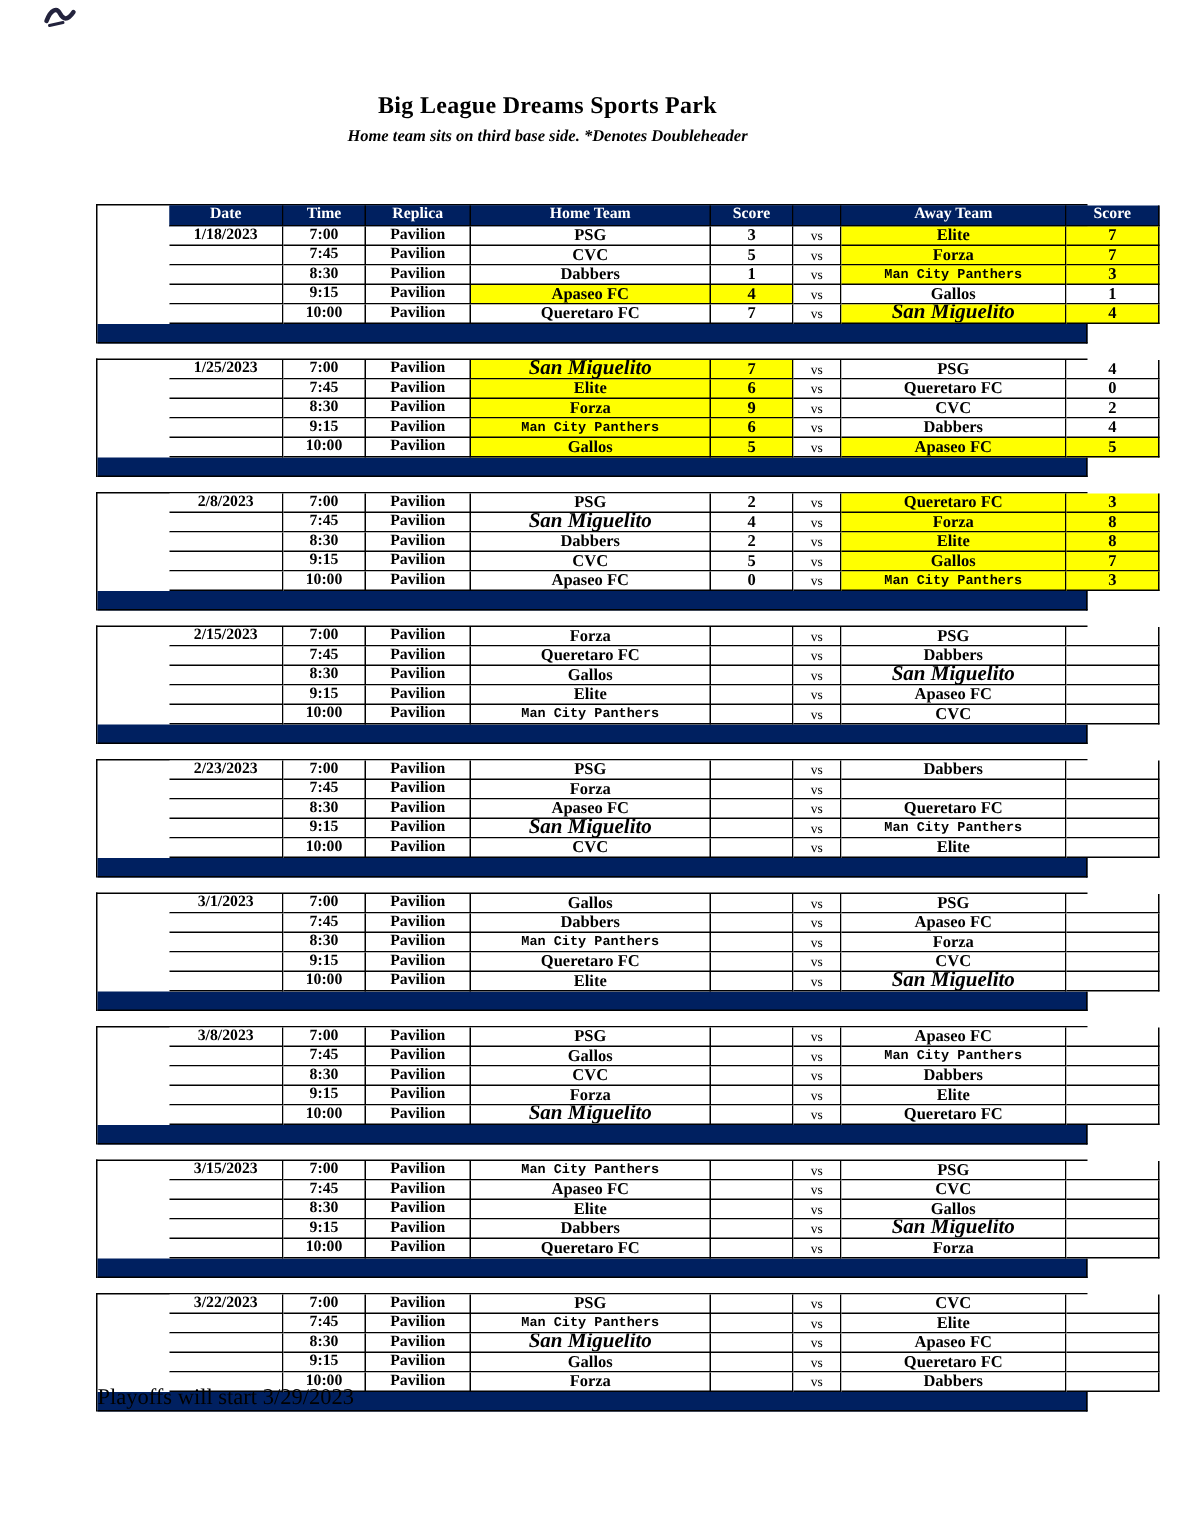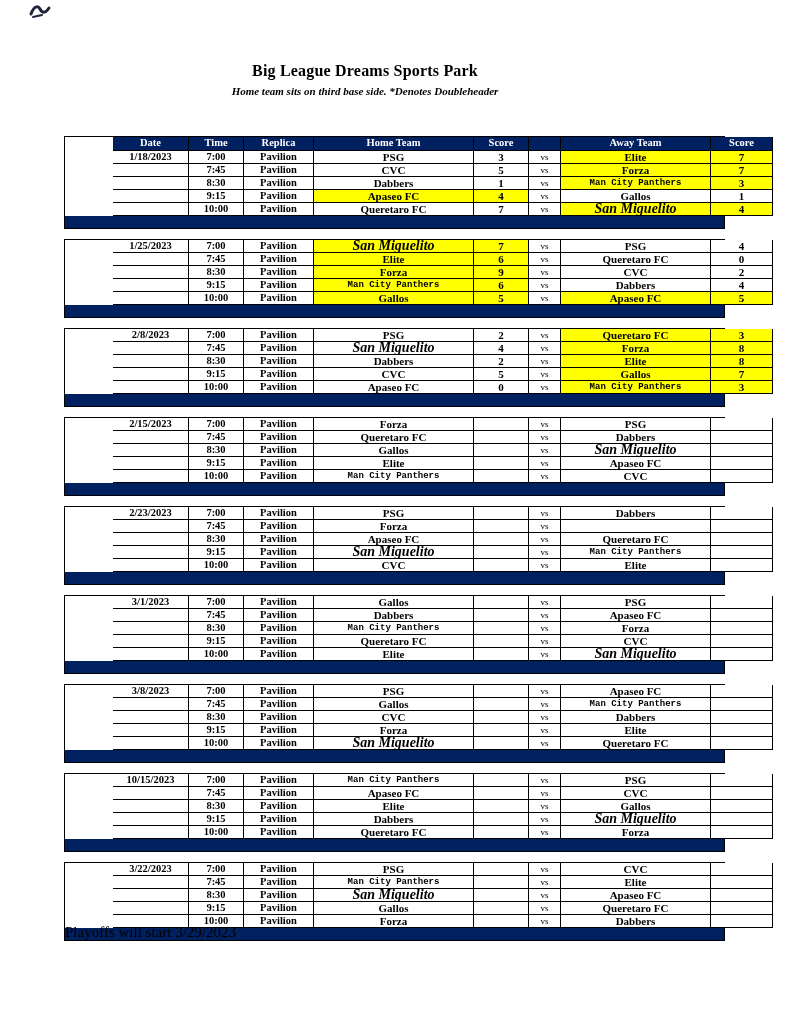--- a/index.html
+++ b/index.html
@@ -426,21 +426,21 @@
         <div class="cell c-team sm">San Miguelito</div>
         <div class="cell c-score"></div>
         <div class="cell c-vs">vs</div>
         <div class="cell c-team">Queretaro FC</div>
         <div class="cell c-score"></div>
       </div>
       <div class="sep-bar"></div>
     </div>
     <div class="chunk">
       <div class="row">
-        <div class="cell c-date">10/15/2023</div>
+        <div class="cell c-date">3/15/2023</div>
         <div class="cell c-time">7:00</div>
         <div class="cell c-replica">Pavilion</div>
         <div class="cell c-team xs">Man City Panthers</div>
         <div class="cell c-score"></div>
         <div class="cell c-vs">vs</div>
         <div class="cell c-team">PSG</div>
         <div class="cell c-score"></div>
       </div>
       <div class="row">
         <div class="cell c-date"></div>

